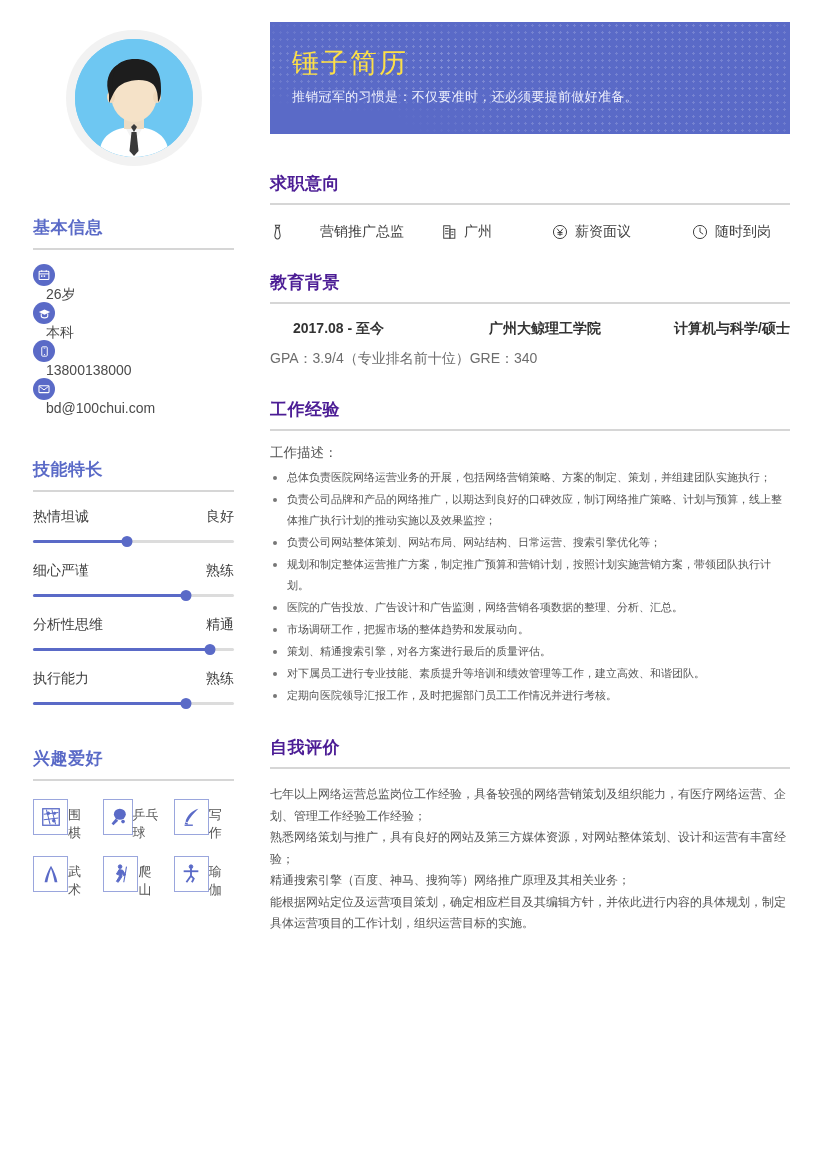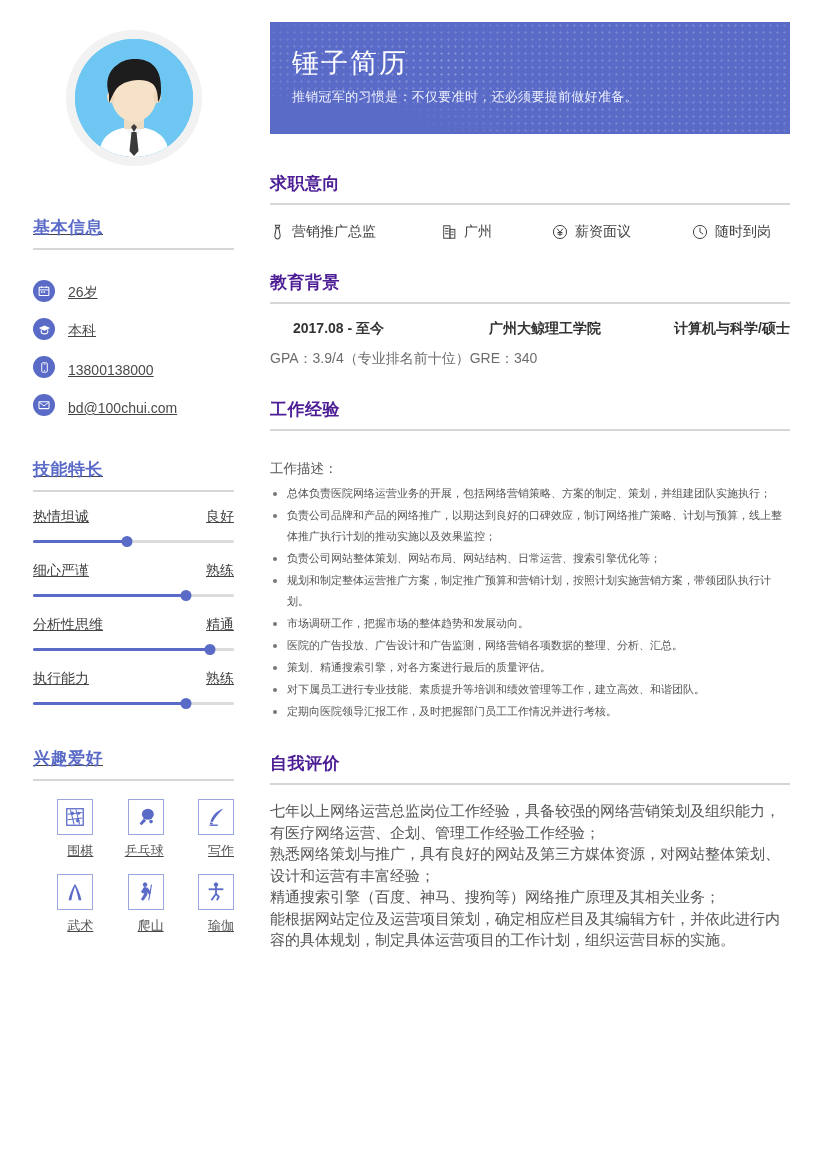--- a/index.html
+++ b/index.html
@@ -8,42 +8,41 @@
     background: #ffffff;
     font-family: "Liberation Sans", "DejaVu Sans", sans-serif;
     color: #444;
   }
   .page { position: relative; width: 820px; height: 1160px; overflow: hidden; background:#fff; }
 
   
   .left-col {
     position: absolute; left: 0; top: 0; width: 262px; height: 839px;
     padding: 20px 28px 0 33px;
-    text-decoration: underline;
   }
   .avatar-wrap { width: 136px; height: 136px; margin: 10px auto 0 auto; position: relative; }
   .avatar-ring {
     width: 136px; height: 136px; border-radius: 50%;
     background: #f2f2f2; display: flex; align-items: center; justify-content: center;
   }
   .avatar-inner {
     width: 118px; height: 118px; border-radius: 50%;
     background: #6ec7f2; overflow: hidden; position: relative;
   }
 
   .side-sec { margin-top: 42px; }
   .side-sec.basic { margin-top: 50px; }
   .sec-title-left {
     font-size: 17px; font-weight: bold; color: #5a6ac7; letter-spacing: .5px;
     padding-bottom: 9px;
   }
   .rule-left { height: 2px; background: #d6d6d6; width: 100%; }
 
   .info-list { margin-top: 14px; }
-  .info-row { display: flex; align-items: flex-end; height: 38px; }
+  .info-row { display: flex; align-items: flex-start; height: 38px; flex-direction: column; }
   .info-ic {
     width: 22px; height: 22px; border-radius: 50%; background: #5a6ac7;
     display: flex; align-items: center; justify-content: center; flex: 0 0 22px;
   }
   .info-ic svg { display:block; }
   .info-tx { margin-left: 13px; font-size: 14px; color: #4a4a4a; }
 
   
   .skills { margin-top: 16px; }
   .skill { margin-bottom: 19px; }
@@ -57,21 +56,21 @@
   .bar-thumb {
     position: absolute; top: -4px; width: 11px; height: 11px; border-radius: 50%;
     background: #5a6ac7; transform: translateX(-50%);
   }
 
   
   .hobby-grid {
     margin-top: 18px; display: grid; grid-template-columns: repeat(3, 1fr);
     row-gap: 14px; column-gap: 10px;
   }
-  .hobby { display: flex; flex-direction: column; align-items: flex-end; }
+  .hobby { display: flex; flex-direction: row; align-items: flex-start; }
   .hobby-box {
     width: 36px; height: 36px; border: 1px solid #9aa6dd; background:#fff;
     display: flex; align-items: center; justify-content: center;
   }
   .hobby-lb { margin-top: 7px; font-size: 13px; color: #555; }
 
   
   .right-col { position: absolute; left: 270px; top: 0; width: 520px; }
 
   .banner {
@@ -87,58 +86,58 @@
     opacity: .85;
   }
   .banner-dots2 {
     position: absolute; inset: 0;
     background-image: radial-gradient(circle, rgba(255,255,255,.16) 1px, transparent 1.2px);
     background-size: 7px 7px;
     -webkit-mask-image: radial-gradient(ellipse 38% 60% at 18% 35%, #000 0%, #000 40%, transparent 78%);
     mask-image: radial-gradient(ellipse 38% 60% at 18% 35%, #000 0%, #000 40%, transparent 78%);
   }
   .banner-txt { position: relative; padding: 26px 0 0 22px; }
-  .banner-name { font-size: 27px; color: #ffffff; letter-spacing: 2px; line-height: 1.15; }
+  .banner-name { font-size: 27px; color: #fde047; letter-spacing: 2px; line-height: 1.15; }
   .banner-sub { margin-top: 9px; font-size: 13px; color: #eceefb; letter-spacing: .3px; }
 
   .rsec { margin-top: 30px; }
   .rsec.first { margin-top: 38px; }
   .sec-title-right {
     font-size: 17px; font-weight: bold; color: #4c1d95; letter-spacing: .5px; padding-bottom: 8px;
   }
   .rule-right { height: 2px; background: #d6d6d6; width: 100%; }
 
   .intent-row { display: flex; margin-top: 18px; }
   .intent-item { display: flex; align-items: center; font-size: 14px; color: #3f3f3f; }
   .intent-item .ic { margin-right: 7px; display:flex; align-items:center; }
-  .intent-item:nth-child(1) { width: 172px; }
+  .intent-item:nth-child(1) { width: 172px; gap: 28px; }
   .intent-item:nth-child(2) { width: 110px; }
   .intent-item:nth-child(3) { width: 140px; }
 
   .ent-head {
     display: flex; margin-top: 16px; font-size: 14px; font-weight: bold; color: #333; margin-left: 23px;
   }
   .ent-head .c1 { width: 196px; }
   .ent-head .c2 { flex: 1; }
   .ent-head .c3 { text-align: right; white-space: nowrap; }
   .ent-sub { margin-top: 12px; font-size: 14px; color: #6d6d6d; }
 
-  .desc-label { margin-top: 29px; font-size: 13.5px; color: #555; }
+  .desc-label { margin-top: 13px; font-size: 13.5px; color: #555; }
   ul.bullets { margin: 5px 0 0 0; padding: 0; list-style: none; }
   ul.bullets li {
     position: relative; padding-left: 17px; font-size: 11px; line-height: 21px;
     color: #555; margin-bottom: 1px;
   }
   ul.bullets li::before {
     content: ""; position: absolute; left: 3px; top: 9px;
     width: 4px; height: 4px; border-radius: 50%; background: #777;
   }
 
   .selfeval { margin-top: 15px; }
-  .selfeval p { font-size: 15px; line-height: 21.5px; color: #555; }
+  .selfeval p { font-size: 12px; line-height: 21.5px; color: #555; }
 </style>
 </head>
 <body>
 
 <div class="page">
 
   <div class="left-col">
 
     <div class="avatar-wrap">
       <div class="avatar-ring">
@@ -431,22 +430,22 @@
 
     <div class="rsec">
       <div class="sec-title-right">工作经验</div>
       <div class="rule-right"></div>
       <div class="desc-label">工作描述：</div>
       <ul class="bullets">
         <li>总体负责医院网络运营业务的开展，包括网络营销策略、方案的制定、策划，并组建团队实施执行；</li>
         <li>负责公司品牌和产品的网络推广，以期达到良好的口碑效应，制订网络推广策略、计划与预算，线上整体推广执行计划的推动实施以及效果监控；</li>
         <li>负责公司网站整体策划、网站布局、网站结构、日常运营、搜索引擎优化等；</li>
         <li>规划和制定整体运营推广方案，制定推广预算和营销计划，按照计划实施营销方案，带领团队执行计划。</li>
+        <li>医院的广告投放、广告设计和广告监测，网络营销各项数据的整理、分析、汇总。</li>
         <li>市场调研工作，把握市场的整体趋势和发展动向。</li>
-        <li>医院的广告投放、广告设计和广告监测，网络营销各项数据的整理、分析、汇总。</li>
         <li>策划、精通搜索引擎，对各方案进行最后的质量评估。</li>
         <li>对下属员工进行专业技能、素质提升等培训和绩效管理等工作，建立高效、和谐团队。</li>
         <li>定期向医院领导汇报工作，及时把握部门员工工作情况并进行考核。</li>
       </ul>
     </div>
 
     <div class="rsec">
       <div class="sec-title-right">自我评价</div>
       <div class="rule-right"></div>
       <div class="selfeval">

